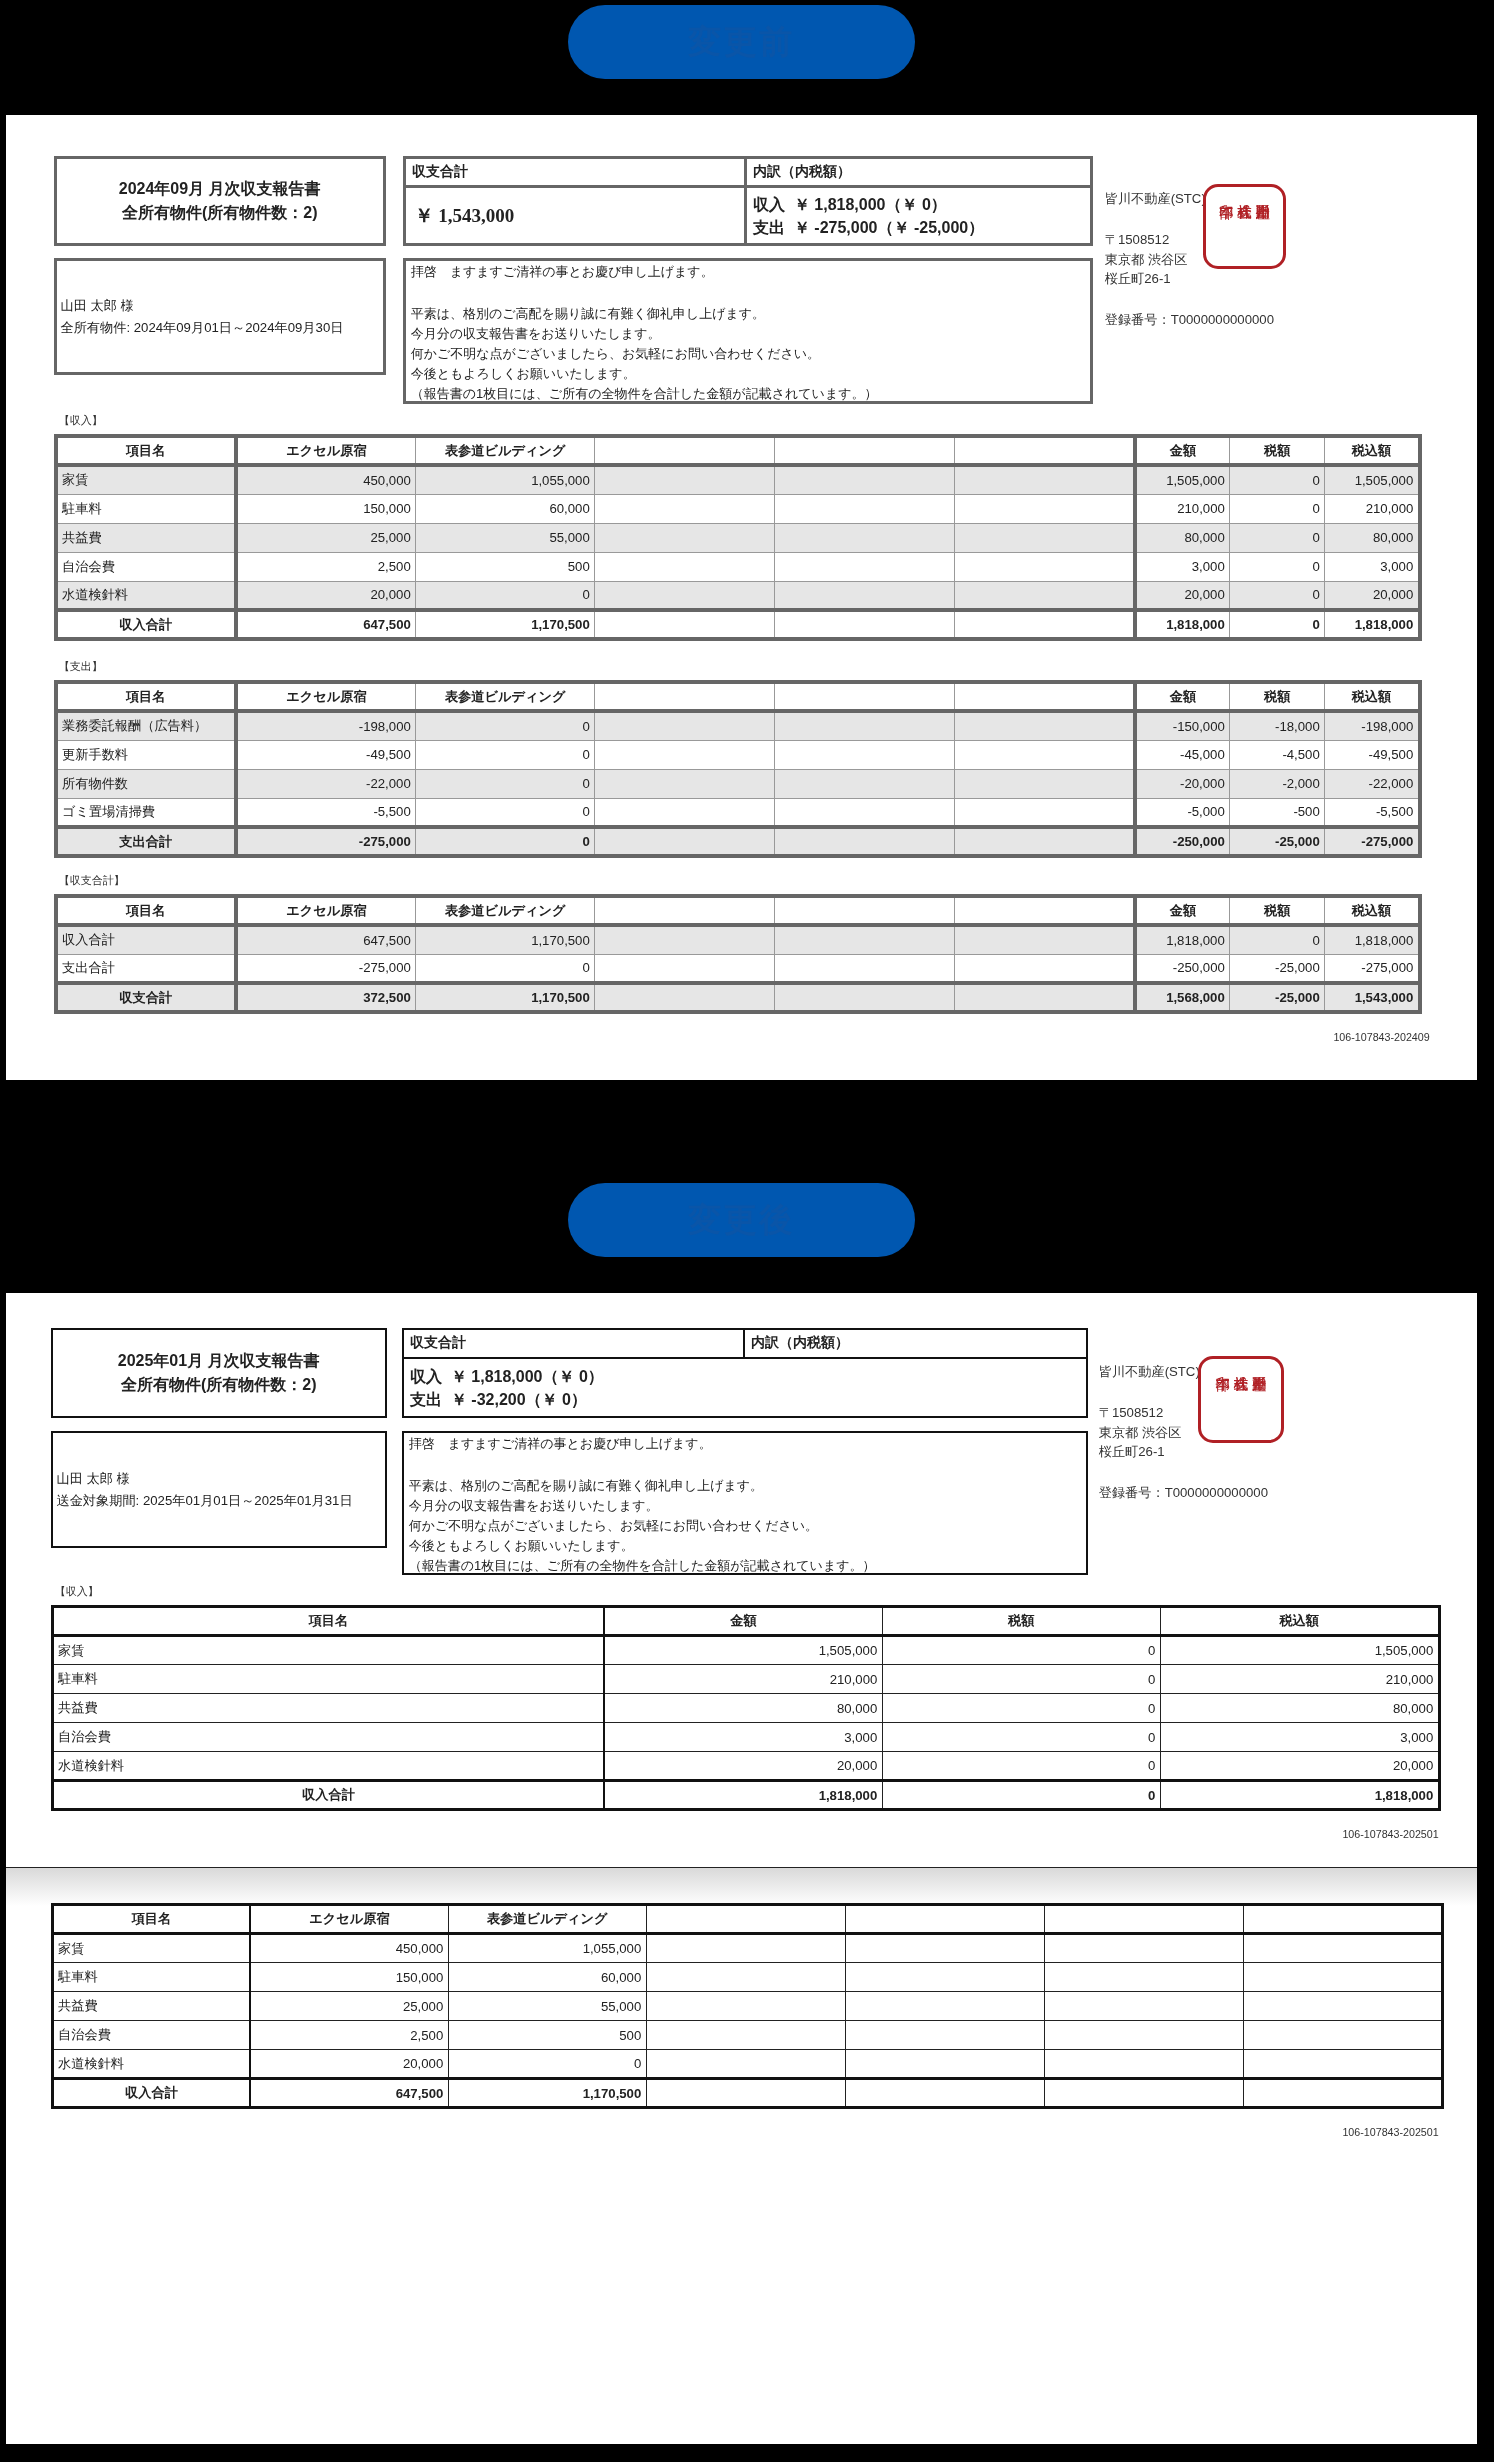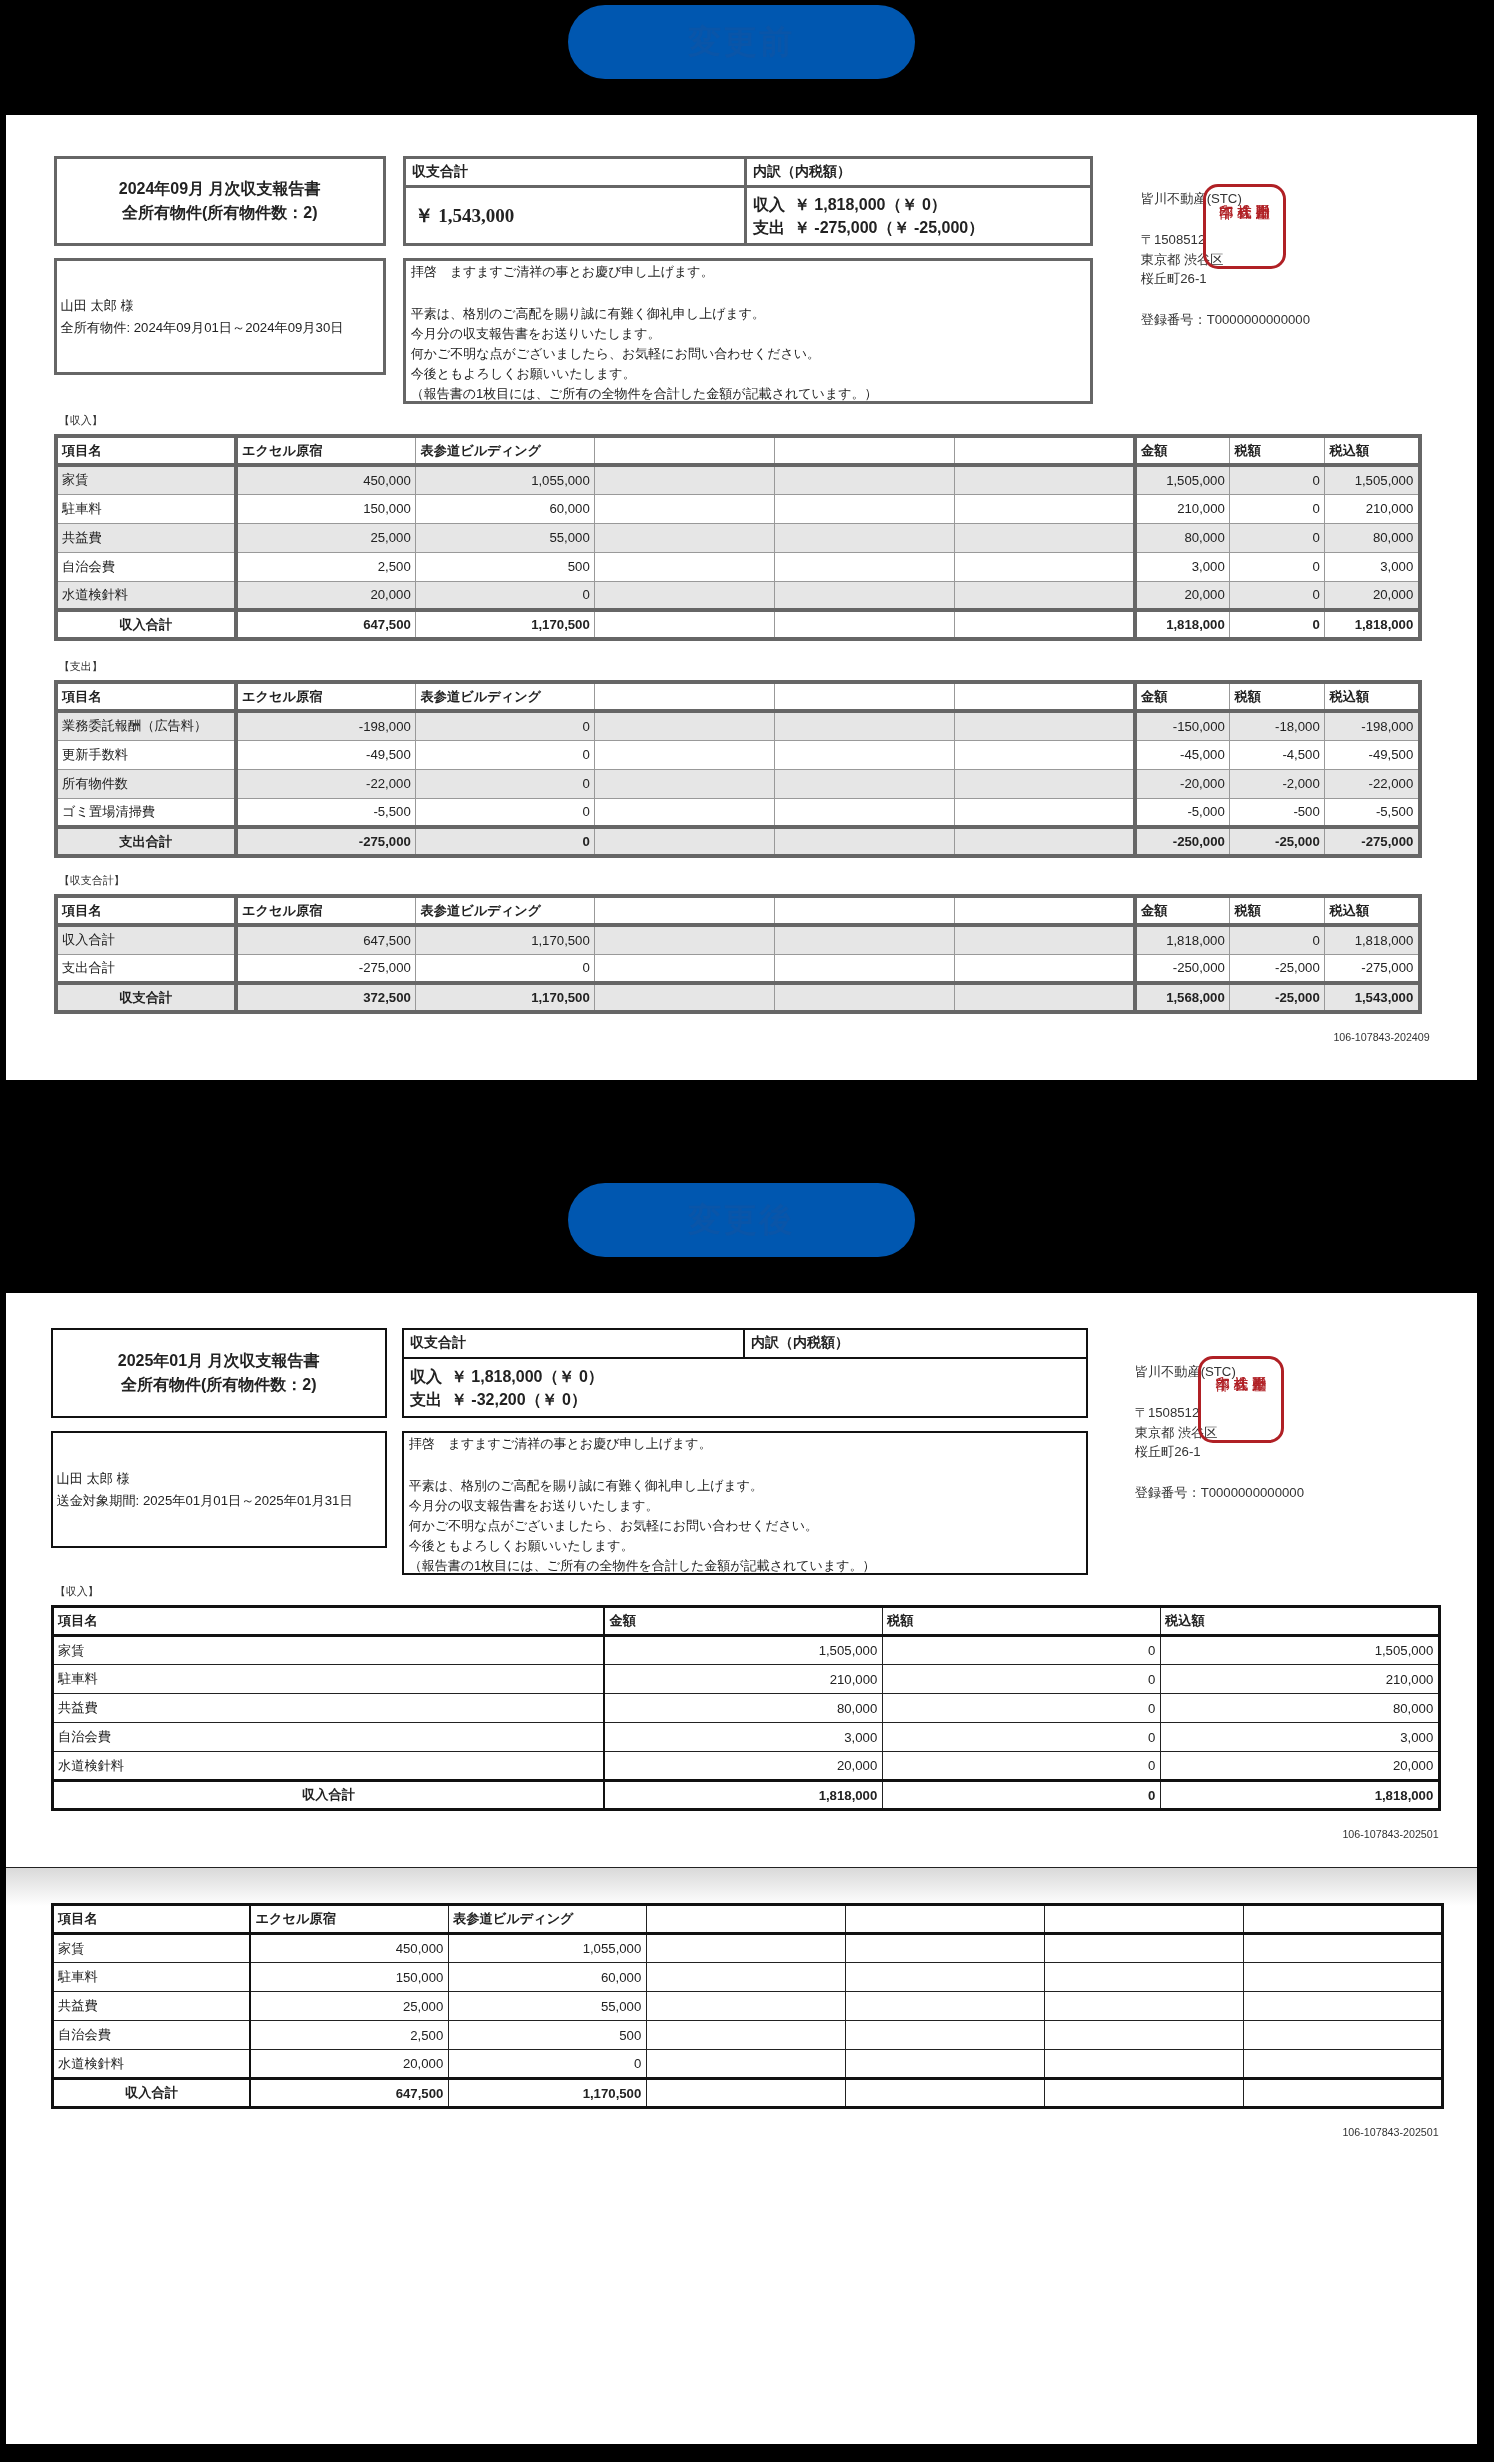--- a/index.html
+++ b/index.html
@@ -6,21 +6,21 @@
   body {
     width:1495px; height:2462px; background:#000; position:relative; overflow:hidden;
     font-family:"Liberation Sans","DejaVu Sans",sans-serif; color:#222;
   }
   .pill {
     position:absolute; left:568px; width:347px; height:74px; border-radius:37px;
     background:#0057b0; color:#0a55a8; font-size:33px; font-weight:bold;
     display:flex; align-items:center; justify-content:center; letter-spacing:2.5px;
   }
   .page { position:absolute; left:5.7px; width:1471px; background:#fff; }
-  .abs { position:absolute;margin-left:36px; }
+  .abs { position:absolute; }
   .box { position:absolute; box-sizing:border-box; background:#fff; }
   .g .box, .g table.rpt { border-color:#666; }
   .k .box, .k table.rpt { border-color:#111; }
   .box { border:3.2px solid #666; }
   .k .box { border:2.5px solid #111; }
 
   .title-box { display:flex; flex-direction:column; align-items:center; justify-content:center; font-weight:bold; font-size:16px; line-height:24px; color:#222; }
   .title-box .sub { font-weight:normal; font-weight:bold; }
   .recip-box { display:flex; flex-direction:column; justify-content:center; font-size:13.2px; line-height:21.5px; padding-left:3.8px; }
   .sum-grid { display:grid; grid-template-columns: 341px 1fr; }
@@ -31,21 +31,21 @@
   .company { font-size:13.2px; line-height:19.6px; color:#333; }
   .hanko {
     position:absolute; border:3.2px solid #b02025; border-radius:15px; box-sizing:border-box;
     color:#b02025; font-size:14.5px; line-height:14.5px; display:flex; flex-direction:row-reverse; justify-content:center; gap:3.8px; padding-top:6.3px;
   }
   .hanko span { writing-mode:vertical-rl; text-orientation:upright; }
   .sec-label { position:absolute; font-size:11px; color:#333; }
 
   table.rpt { position:absolute; border-collapse:collapse; table-layout:fixed; font-size:13.2px; border:4.4px solid #666; }
   table.rpt td, table.rpt th { border:1.3px solid #999; height:29px; padding:0 4.4px; box-sizing:border-box; }
-  table.rpt th { font-weight:bold; text-align:left; background:#fff; border-bottom:4.4px solid #666; }
+  table.rpt th { font-weight:bold; text-align:center; background:#fff; border-bottom:4.4px solid #666; }
   table.rpt td.num { text-align:right; }
   table.rpt td.name { text-align:left; }
   table.rpt td.sep, table.rpt th.sep { border-right:4.4px solid #666; }
   table.rpt tr.total td { border-top:4.4px solid #666; font-weight:bold; }
   table.rpt tr.total td.name { text-align:center; }
   table.rpt tr.shade td { background:#e6e6e6; }
   table.rpt td.light { font-weight:normal; }
 
   .k table.rpt { border:3.2px solid #111; }
   .k table.rpt td, .k table.rpt th { border:1.3px solid #222; }

